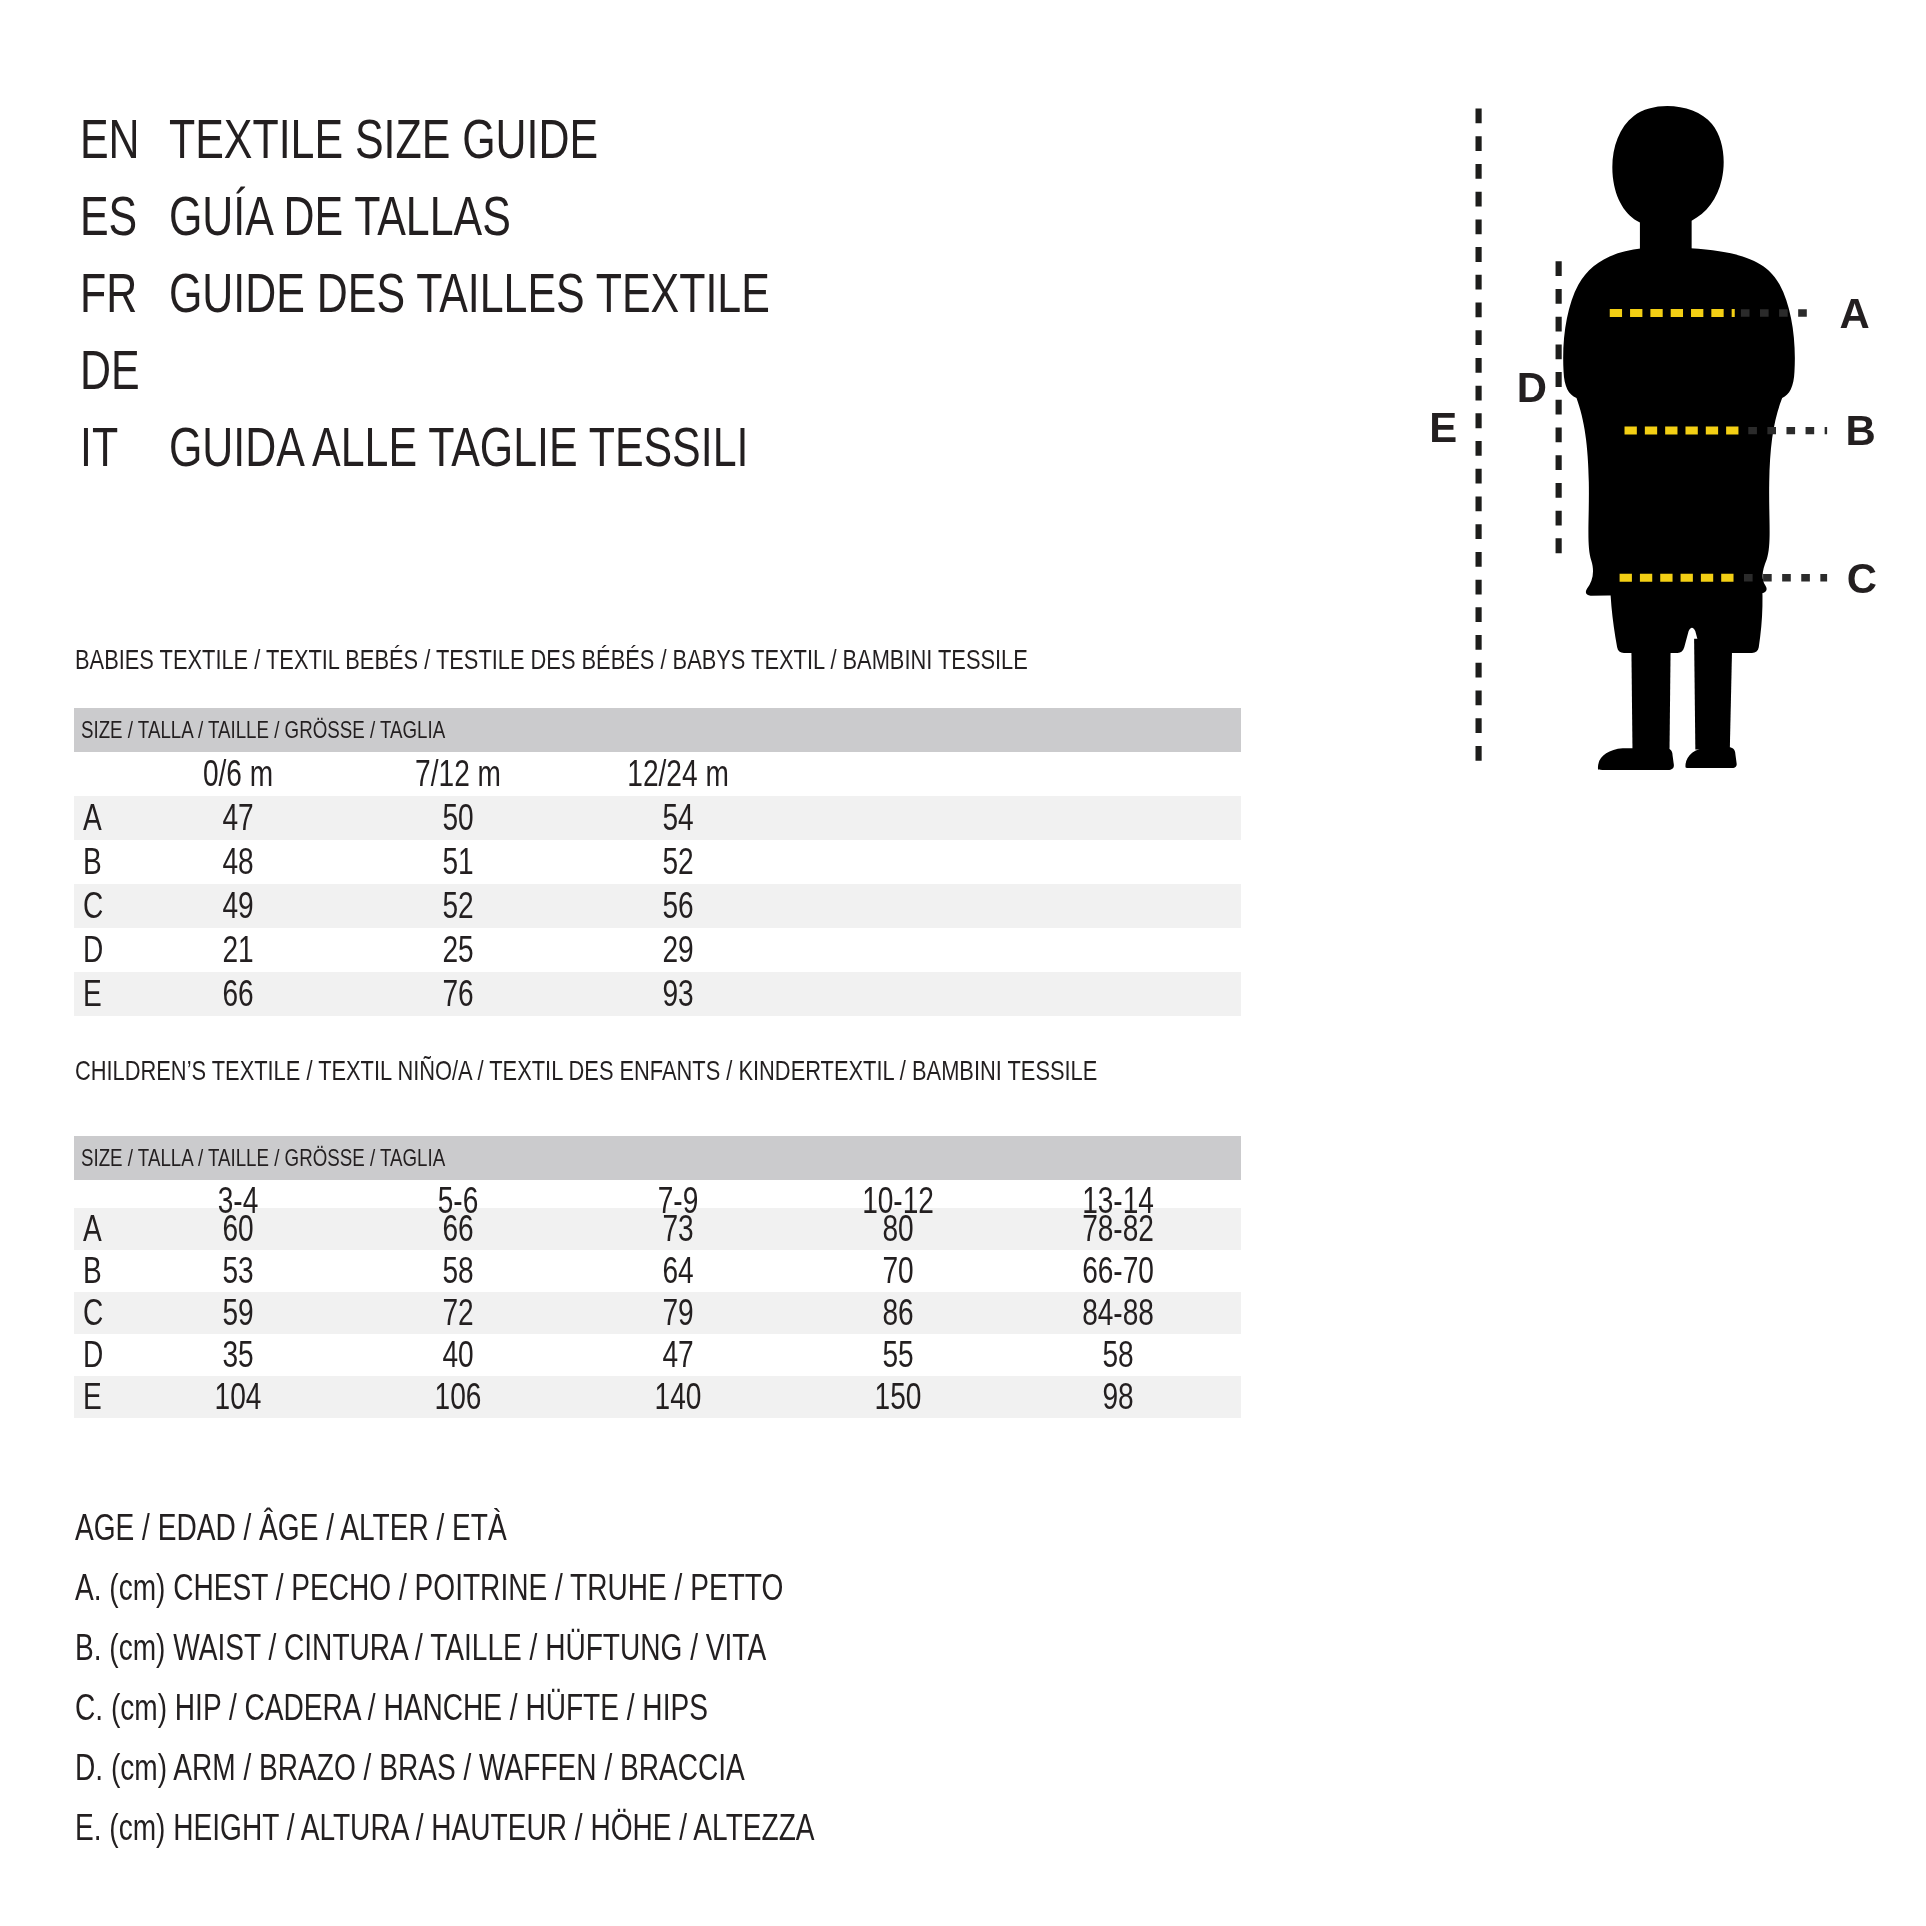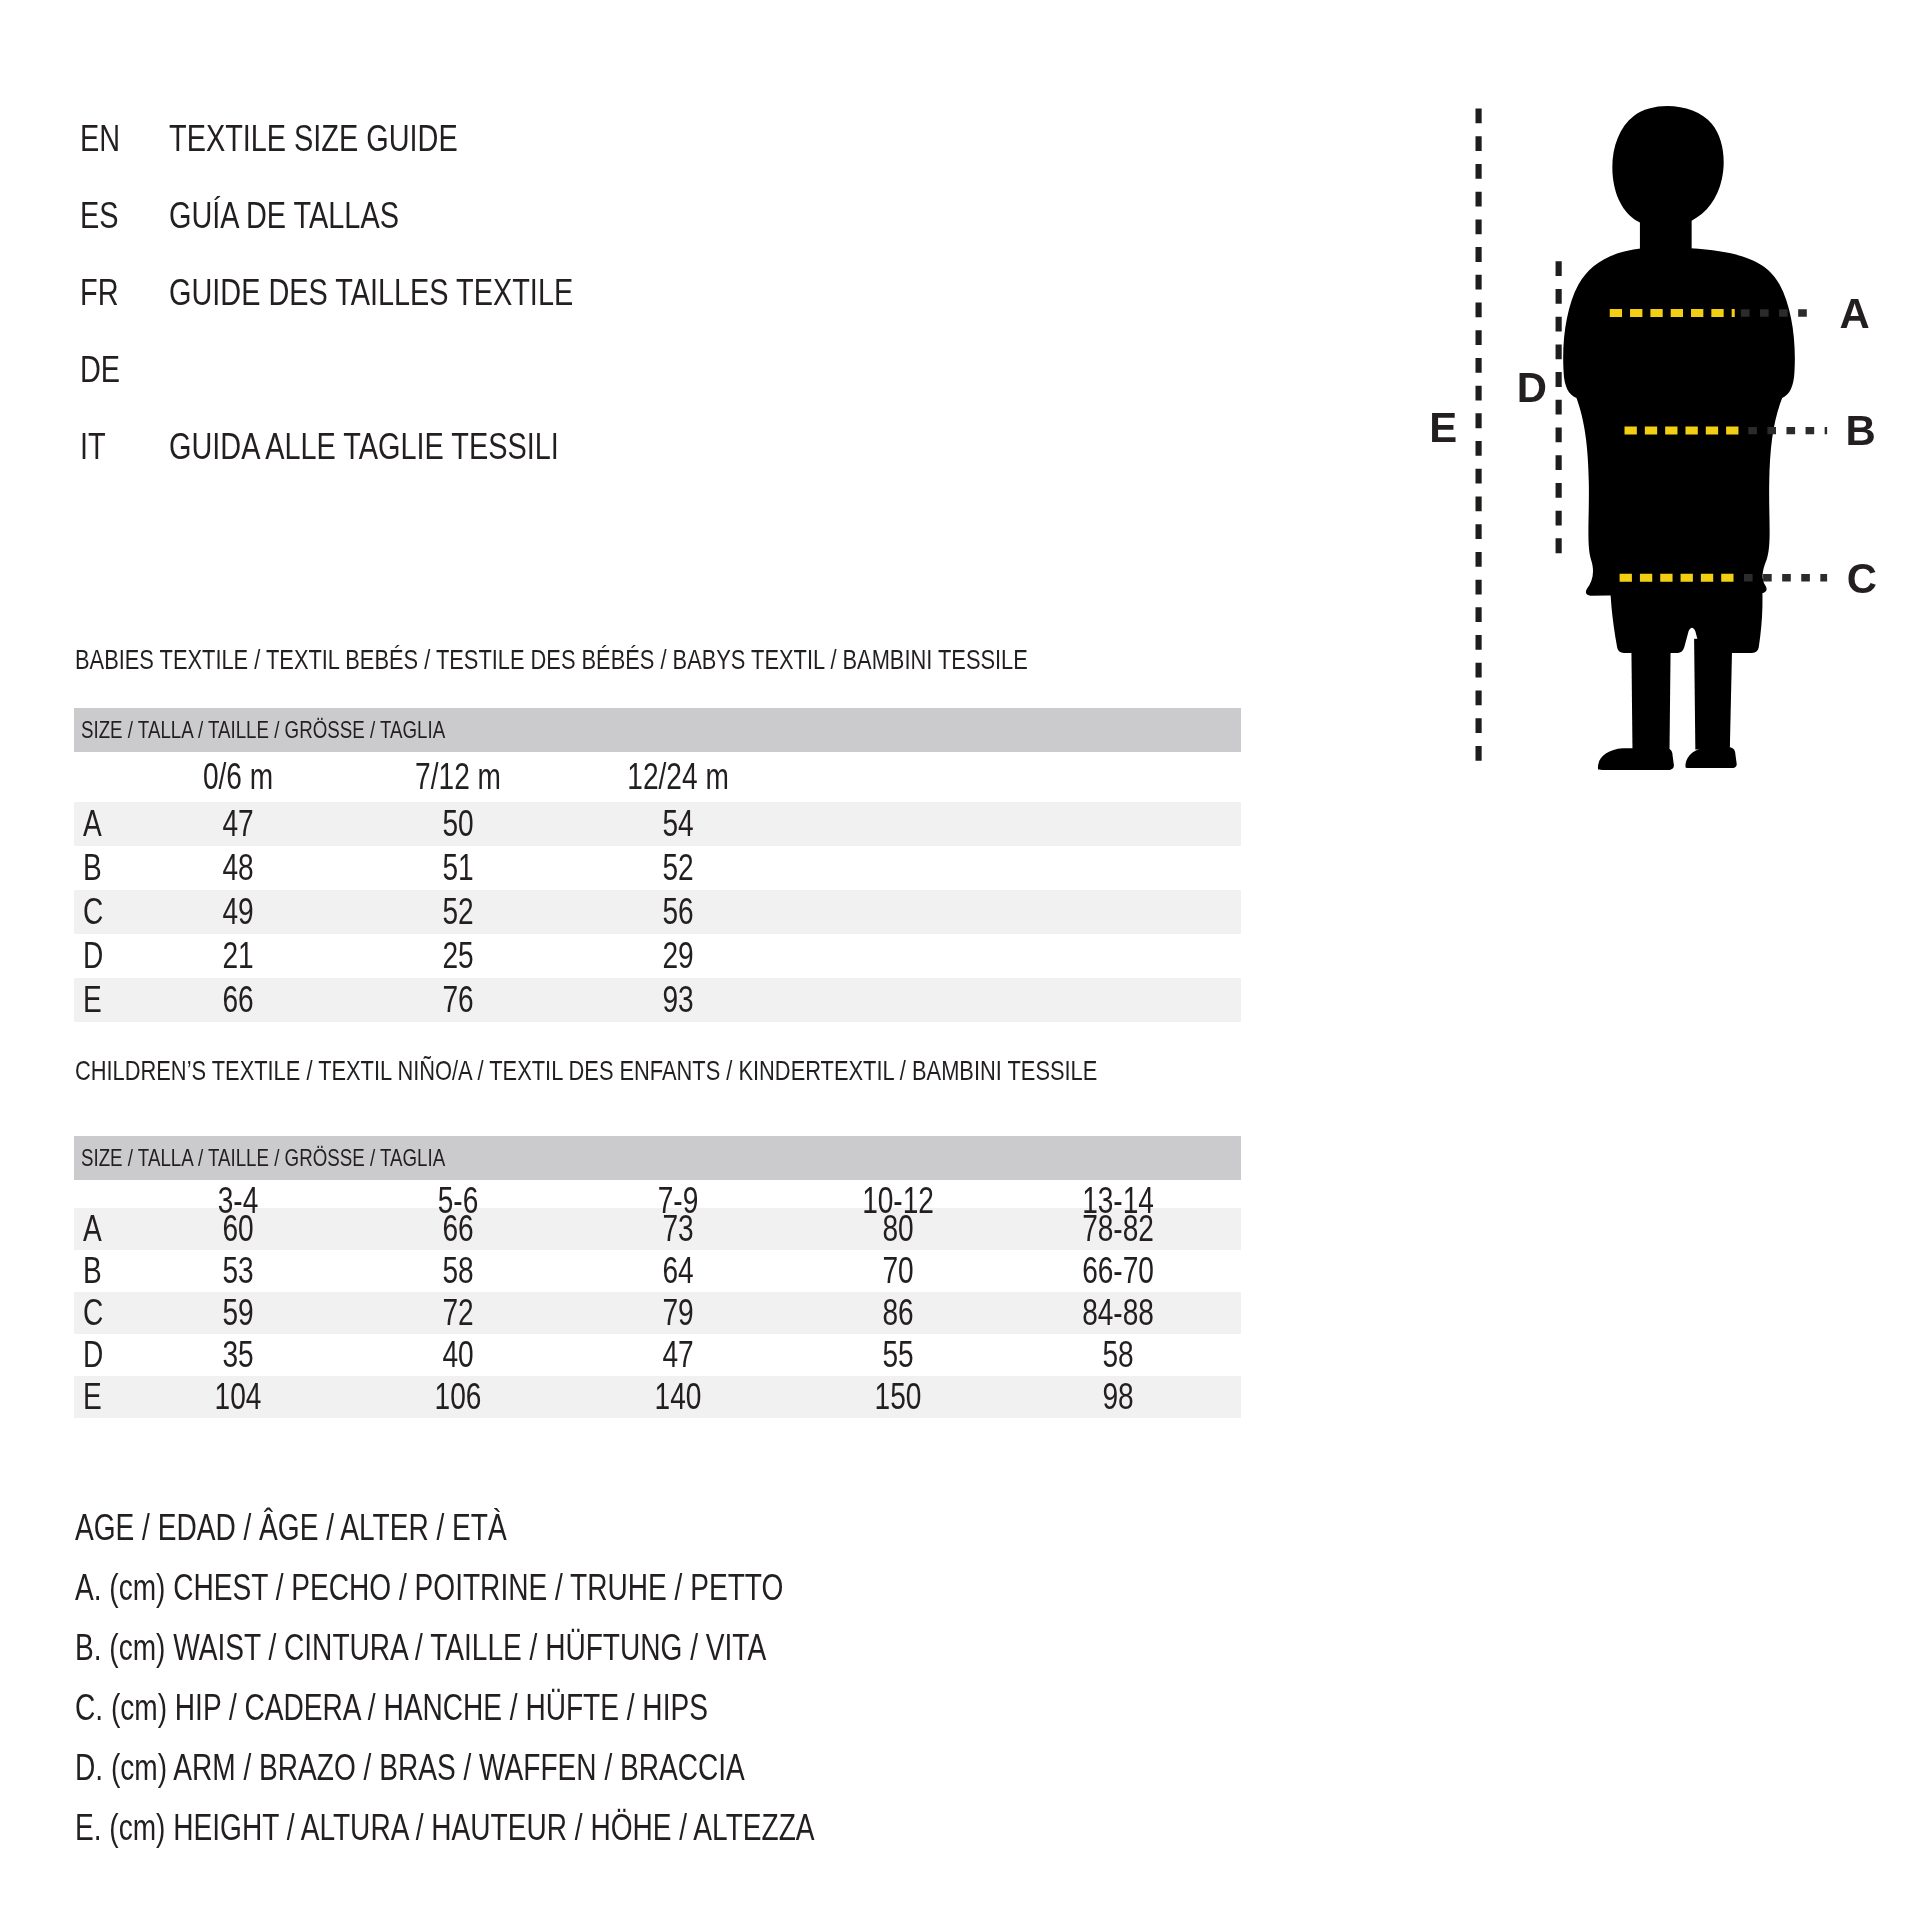--- a/index.html
+++ b/index.html
@@ -8,39 +8,39 @@
     font-family:"Liberation Sans", sans-serif; color:#231f20;
   }
   .page { position:relative; width:1926px; height:1926px; overflow:hidden; }
 
   
   .lft { display:inline-block; transform:scaleX(0.78); transform-origin:0 50%; white-space:nowrap; }
   .ctr { display:inline-block; transform:scaleX(0.78); transform-origin:50% 50%; white-space:nowrap; }
 
   
   .lang-block { position:absolute; left:80px; top:100px; }
-  .lang-row { display:flex; align-items:center; height:77px; font-size:37px; }
+  .lang-row { display:flex; align-items:center; height:77px; font-size:55px; }
   .lang-code { flex:0 0 89px; }
   .lang-title { flex:0 0 auto; }
 
   
   .section-heading { position:absolute; left:75px; font-size:28px; line-height:37px; white-space:nowrap; }
   .heading-babies { top:641px; }
   .heading-children { top:1052px; }
 
   
   .tbl { position:absolute; left:74px; width:1167px; }
   .tbl-babies { top:708px; }
   .tbl-children { top:1136px; }
   .size-bar { height:44px; background:#cbcbcd; display:flex; align-items:center;
               padding-left:7.4px; box-sizing:border-box; font-size:24px; }
   .trow { display:grid; align-items:center; font-size:36px; }
   .tbl-babies .trow { grid-template-columns:54px 220px 220px 220px 1fr; }
   .tbl-children .trow { grid-template-columns:54px 220px 220px 220px 220px 220px 1fr; }
-  .tbl-babies .thead { height:50px; }
+  .tbl-babies .thead { height:44px; }
   .tbl-babies .drow { height:44px; }
   .tbl-children .thead { height:28px; }
   .tbl-children .drow { height:42px; }
   .cell { text-align:center; }
   .cell.lbl { text-align:left; padding-left:8.6px; }
   .stripe { background:#f1f1f1; }
 
   
   .legend { position:absolute; left:75px; top:1507px; }
   .legend-line { height:60px; display:flex; align-items:flex-start; font-size:36px; }

